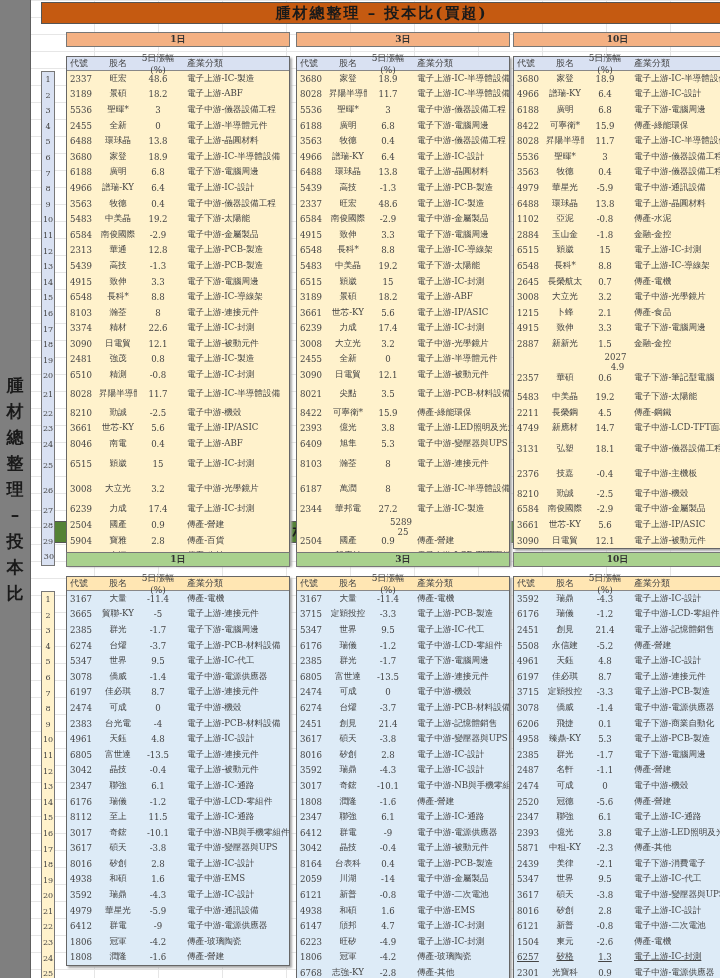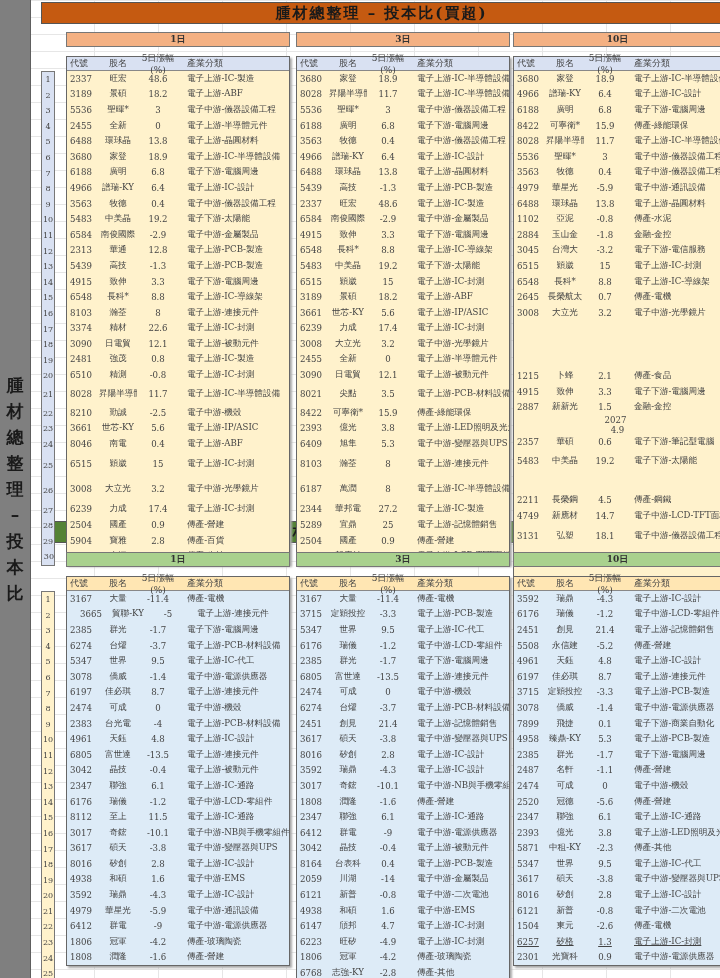--- a/index.html
+++ b/index.html
@@ -441,21 +441,21 @@
         <span class="c2">萬潤</span>
         <span class="c3">8</span>
         <span class="c4">電子上游-IC-半導體設備</span>
       </div>
       <div class="row" style="height: 15.6px;">
         <span class="c1">2344</span>
         <span class="c2">華邦電</span>
         <span class="c3">27.2</span>
         <span class="c4">電子上游-IC-製造</span>
       </div>
-      <div class="row" style="height: 15.6px;">
+      <div class="row" style="height: 15.6px; flex-direction: column;">
         <span class="c1">5289</span>
         <span class="c2">宜鼎</span>
         <span class="c3">25</span>
         <span class="c4">電子上游-記憶體銷售</span>
       </div>
       <div class="row" style="height: 15.6px;">
         <span class="c1">2504</span>
         <span class="c2">國產</span>
         <span class="c3">0.9</span>
         <span class="c4">傳產-營建</span>
@@ -534,26 +534,20 @@
         <span class="c3">-0.8</span>
         <span class="c4">傳產-水泥</span>
       </div>
       <div class="row" style="height: 15.6px;">
         <span class="c1">2884</span>
         <span class="c2">玉山金</span>
         <span class="c3">-1.8</span>
         <span class="c4">金融-金控</span>
       </div>
       <div class="row" style="height: 15.6px;">
-        <span class="c1">3045</span>
-        <span class="c2">台灣大</span>
-        <span class="c3">-3.2</span>
-        <span class="c4">電子下游-電信服務</span>
-      </div>
-      <div class="row" style="height: 15.6px;">
         <span class="c1">6515</span>
         <span class="c2">穎崴</span>
         <span class="c3">15</span>
         <span class="c4">電子上游-IC-封測</span>
       </div>
       <div class="row" style="height: 15.6px;">
         <span class="c1">6548</span>
         <span class="c2">長科*</span>
         <span class="c3">8.8</span>
         <span class="c4">電子上游-IC-導線架</span>
@@ -563,21 +557,21 @@
         <span class="c2">長榮航太</span>
         <span class="c3">0.7</span>
         <span class="c4">傳產-電機</span>
       </div>
       <div class="row" style="height: 15.6px;">
         <span class="c1">3008</span>
         <span class="c2">大立光</span>
         <span class="c3">3.2</span>
         <span class="c4">電子中游-光學鏡片</span>
       </div>
-      <div class="row" style="height: 15.6px; margin-top: 48px;">
+      <div class="row" style="height: 15.6px;">
         <span class="c1">1215</span>
         <span class="c2">卜蜂</span>
         <span class="c3">2.1</span>
         <span class="c4">傳產-食品</span>
       </div>
       <div class="row" style="height: 15.6px;">
         <span class="c1">4915</span>
         <span class="c2">致伸</span>
         <span class="c3">3.3</span>
         <span class="c4">電子下游-電腦周邊</span>
@@ -599,21 +593,21 @@
         <span class="c2">華碩</span>
         <span class="c3">0.6</span>
         <span class="c4">電子下游-筆記型電腦</span>
       </div>
       <div class="row" style="height: 15.6px;">
         <span class="c1">5483</span>
         <span class="c2">中美晶</span>
         <span class="c3">19.2</span>
         <span class="c4">電子下游-太陽能</span>
       </div>
-      <div class="row" style="height: 15.6px; margin-top: 24px;">
+      <div class="row" style="height: 15.6px;">
         <span class="c1">2211</span>
         <span class="c2">長榮鋼</span>
         <span class="c3">4.5</span>
         <span class="c4">傳產-鋼鐵</span>
       </div>
       <div class="row" style="height: 15.6px;">
         <span class="c1">4749</span>
         <span class="c2">新應材</span>
         <span class="c3">14.7</span>
         <span class="c4">電子中游-LCD-TFT面板</span>
@@ -693,21 +687,21 @@
         <span class="c2" style="text-align: center;">股名</span>
         <span class="c3">5日漲幅(%)</span>
         <span class="c4">產業分類</span>
       </div>
       <div class="row" style="height: 15.6px;">
         <span class="c1">3167</span>
         <span class="c2">大量</span>
         <span class="c3">-11.4</span>
         <span class="c4">傳產-電機</span>
       </div>
-      <div class="row" style="height: 15.6px; padding-left: 10px;">
+      <div class="row" style="height: 15.6px;">
         <span class="c1">3665</span>
         <span class="c2">貿聯-KY</span>
         <span class="c3">-5</span>
         <span class="c4">電子上游-連接元件</span>
       </div>
       <div class="row" style="height: 15.6px;">
         <span class="c1">2385</span>
         <span class="c2">群光</span>
         <span class="c3">-1.7</span>
         <span class="c4">電子下游-電腦周邊</span>
@@ -1046,21 +1040,21 @@
         <span class="c3">-3.3</span>
         <span class="c4">電子上游-PCB-製造</span>
       </div>
       <div class="row" style="height: 15.6px;">
         <span class="c1">3078</span>
         <span class="c2">僑威</span>
         <span class="c3">-1.4</span>
         <span class="c4">電子中游-電源供應器</span>
       </div>
       <div class="row" style="height: 15.6px;">
-        <span class="c1">7899</span>
+        <span class="c1">6206</span>
         <span class="c2">飛捷</span>
         <span class="c3">0.1</span>
         <span class="c4">電子下游-商業自動化</span>
       </div>
       <div class="row" style="height: 15.6px;">
         <span class="c1">4958</span>
         <span class="c2">臻鼎-KY</span>
         <span class="c3">5.3</span>
         <span class="c4">電子上游-PCB-製造</span>
       </div>
@@ -1098,20 +1092,26 @@
         <span class="c1">2393</span>
         <span class="c2">億光</span>
         <span class="c3">3.8</span>
         <span class="c4">電子上游-LED照明及光元件</span>
       </div>
       <div class="row" style="height: 15.6px;">
         <span class="c1">5871</span>
         <span class="c2">中租-KY</span>
         <span class="c3">-2.3</span>
         <span class="c4">傳產-其他</span>
+      </div>
+      <div class="row" style="height: 15.6px;">
+        <span class="c1">2439</span>
+        <span class="c2">美律</span>
+        <span class="c3">-2.1</span>
+        <span class="c4">電子下游-消費電子</span>
       </div>
       <div class="row" style="height: 15.6px;">
         <span class="c1">5347</span>
         <span class="c2">世界</span>
         <span class="c3">9.5</span>
         <span class="c4">電子上游-IC-代工</span>
       </div>
       <div class="row" style="height: 15.6px;">
         <span class="c1">3617</span>
         <span class="c2">碩天</span>

